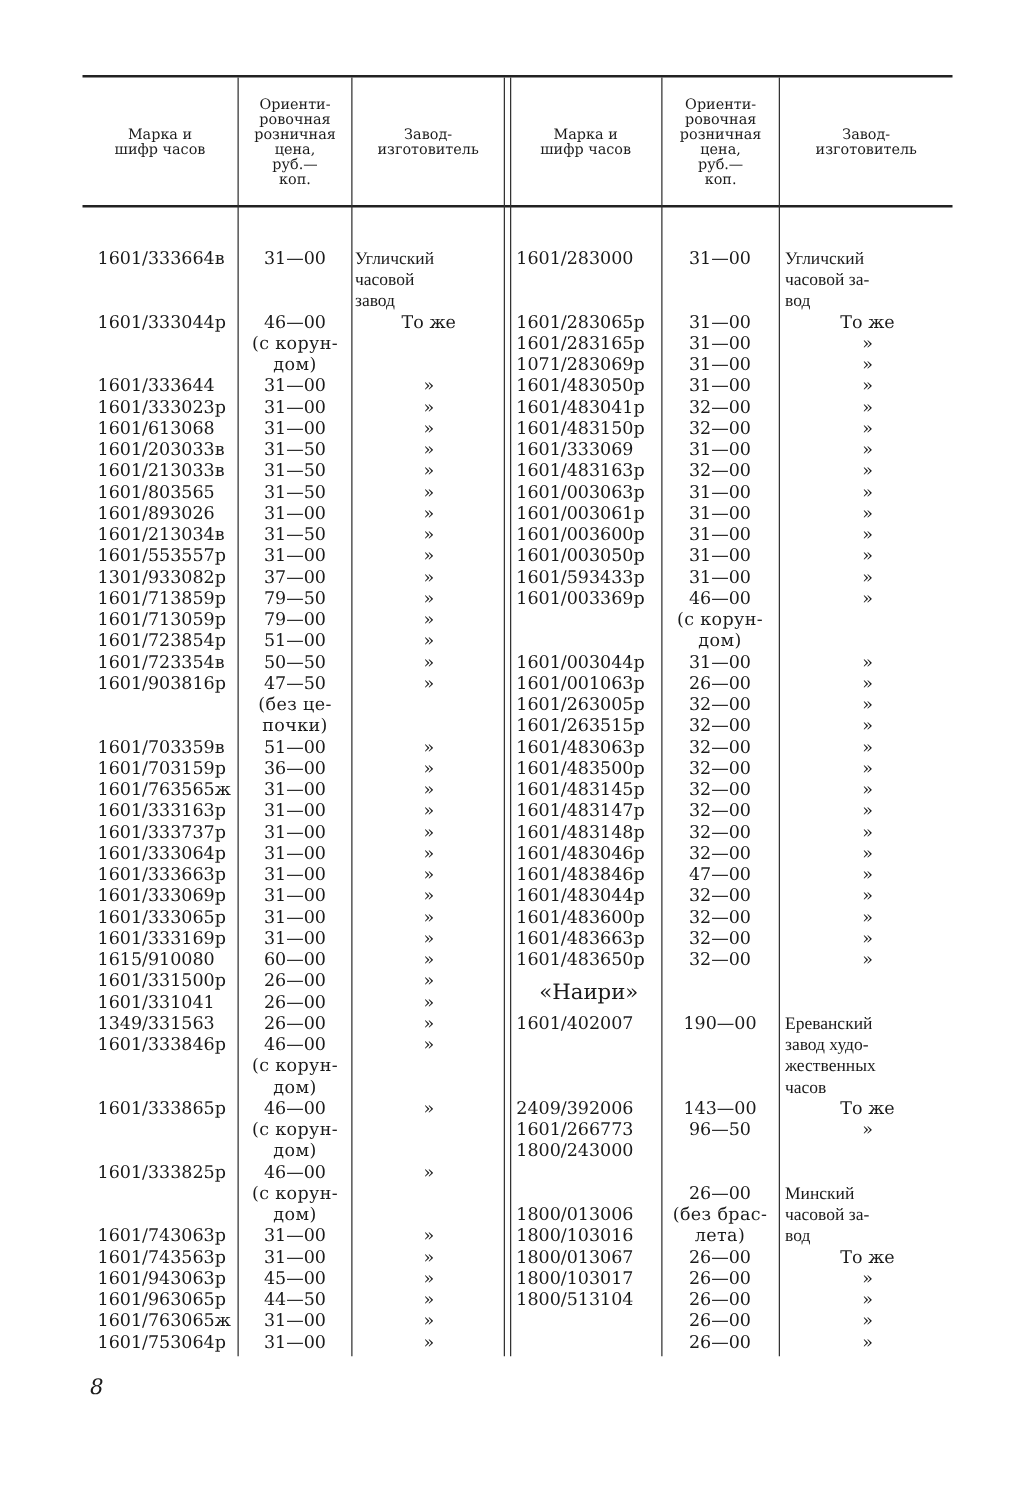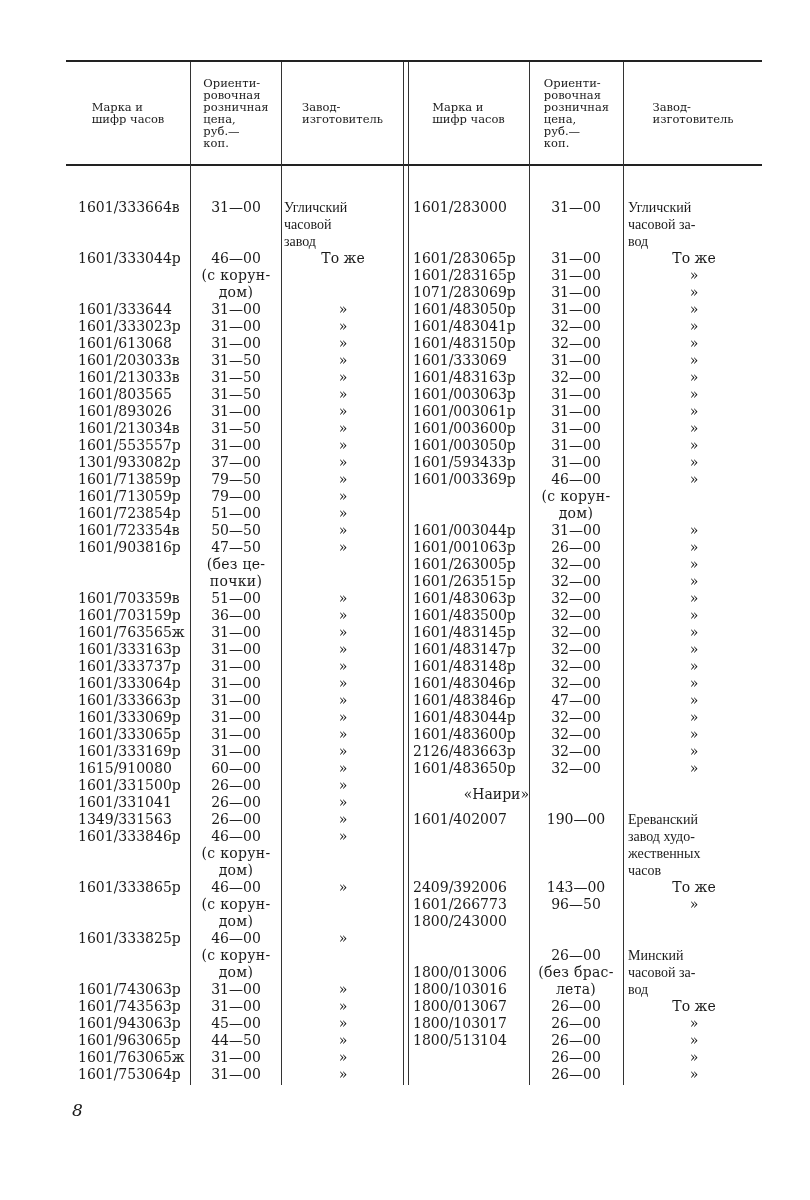--- a/index.html
+++ b/index.html
@@ -3,29 +3,29 @@
 <meta charset="utf-8">
 <style>
   html, body { margin:0; padding:0; background:#ffffff; }
   body { width:810px; height:1200px; position:relative; overflow:hidden;
          font-family:"DejaVu Serif","Liberation Serif",serif; color:#1a1a1a; }
   .page { position:absolute; left:0; top:0; width:810px; height:1200px; }
   .rule { position:absolute; left:66px; width:696px; height:2px; background:#222; }
   .vline { position:absolute; width:1px; background:#333; }
   .vdouble { position:absolute; width:4px; border-left:1px solid #333; border-right:1px solid #333; }
   .hdr { position:absolute; top:62px; height:102px; display:flex; align-items:center; justify-content:center;
-         font-size:11.5px; line-height:12px; white-space:pre-line; }
+         text-align:center; font-size:11.5px; line-height:12px; white-space:pre-line; }
   .col { position:absolute; top:199px; }
   .cell { height:17px; line-height:17px; font-size:14px; white-space:nowrap; position:relative; }
   .model { text-align:left; }
   .price { text-align:center; }
   .note { text-align:center; font-size:14px; letter-spacing:0.3px; }
   .maker { text-align:center; }
   .maker.left { text-align:left;font-family:Liberation Serif, serif; }
-  .section { text-align:right; font-size:14px; }
+  .section { text-align:center; font-size:17px; }
   .pagenum { position:absolute; left:72px; top:1100px; font-style:italic; font-size:17px; }
 </style>
 </head>
 <body>
 
 <div class="page">
 
   <div class="rule" style="top:60px"></div>
   <div class="rule" style="top:164px"></div>
 
@@ -249,21 +249,21 @@
         <div class="cell model">1601/263515р</div>
         <div class="cell model">1601/483063р</div>
         <div class="cell model">1601/483500р</div>
         <div class="cell model">1601/483145р</div>
         <div class="cell model">1601/483147р</div>
         <div class="cell model">1601/483148р</div>
         <div class="cell model">1601/483046р</div>
         <div class="cell model">1601/483846р</div>
         <div class="cell model">1601/483044р</div>
         <div class="cell model">1601/483600р</div>
-        <div class="cell model">2126/483663р</div>
+        <div class="cell model">1601/483663р</div>
         <div class="cell model">1601/483650р</div>
         <div class="cell section" style="height: 34px; line-height: 34px;">«Наири»</div>
         <div class="cell model">1601/402007</div>
         <div class="cell model"></div>
         <div class="cell model"></div>
         <div class="cell model"></div>
         <div class="cell model">2409/392006</div>
         <div class="cell model">1601/266773</div>
         <div class="cell model">1800/243000</div>
         <div class="cell model"></div>

